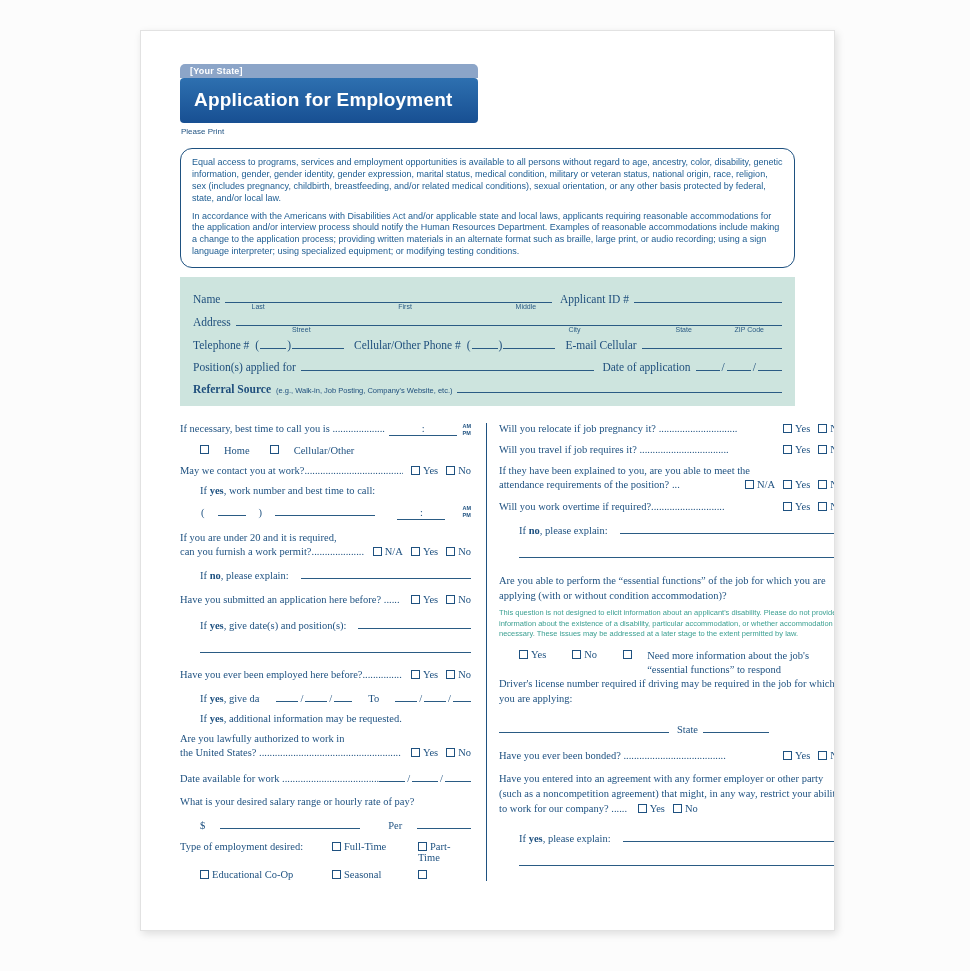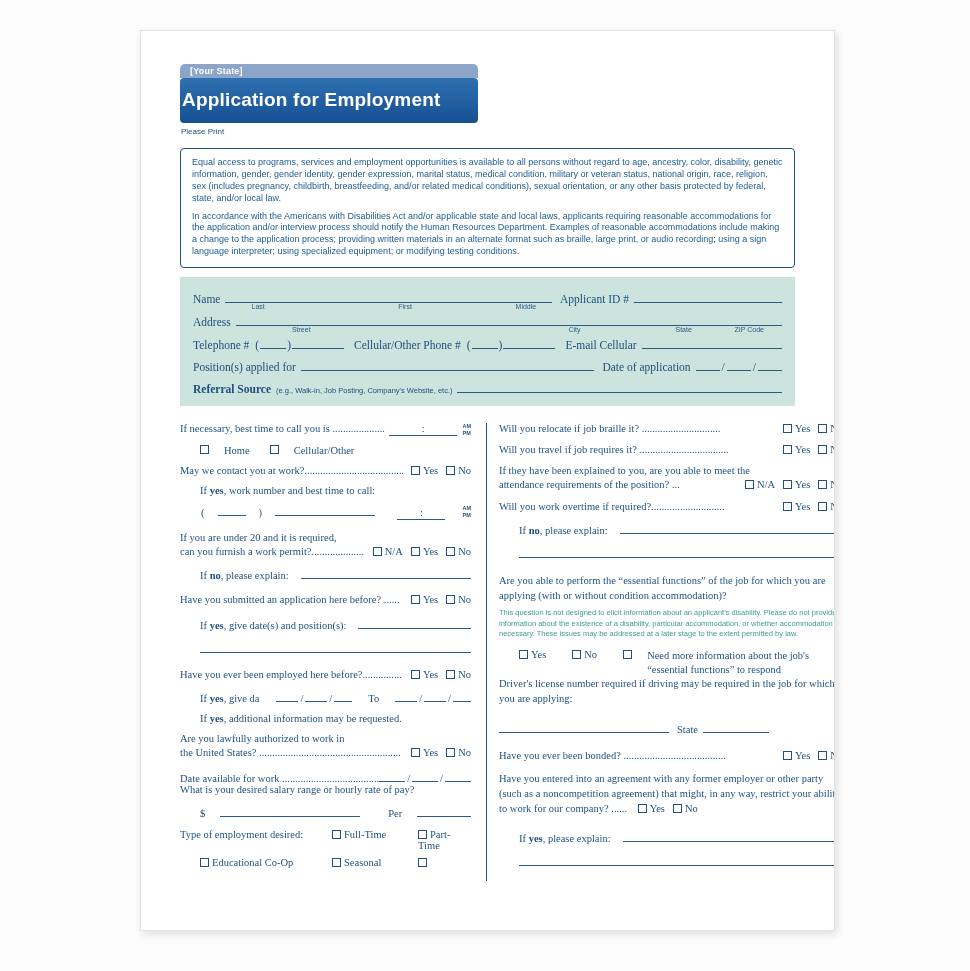--- a/index.html
+++ b/index.html
@@ -13,26 +13,26 @@
   
   .hdr { margin:33px 0 0 39px; width:298px; }
   .state-tab {
     background:#8ca5c8; color:#ffffff; font-family:"Liberation Sans",sans-serif;
     font-size:9px; font-weight:bold; padding:2px 10px 2px; height:14px;
     border-radius:5px 5px 0 0; letter-spacing:0.2px;
   }
   .title-bar {
     background:linear-gradient(#2e70b0,#174f92); color:#ffffff;
     font-family:"Liberation Sans",sans-serif; font-weight:bold; font-size:19px;
-    padding:11px 2px 12px; border-radius:4px; letter-spacing:0.2px;
+    padding:11px 14px 12px; border-radius:4px; letter-spacing:0.2px;
   }
   .please-print { font-family:"Liberation Sans",sans-serif; font-size:8px; color:#1e5180; margin:4px 0 0 1px; }
   
   .notice {
-    margin:12px 39px 0; border:1.5px solid #1e5180; border-radius:4px;
+    margin:12px 39px 0; border:1.5px solid #1e5180; border-radius:12px;
     padding:8px 11px 9px; font-family:"Liberation Sans",sans-serif;
     font-size:9px; line-height:1.32; color:#1d5c91;
   }
   .notice p + p { margin-top:6px; }
   
   .info {
     margin:9px 39px 0; background:#cde4de; padding:13px 13px 11px;
     font-size:11.5px; color:#1e4e7c;
   }
   .irow { display:flex; align-items:baseline; white-space:nowrap; }
@@ -208,21 +208,21 @@
       <div class="q" style="margin-top:3px">
         <span class="txt">the United States? ......................................................</span>
         <span class="cbs"><span class="cb"></span><span>Yes</span><span class="cb"></span><span>No</span></span>
       </div>
 
       <div class="q" style="margin-top:11px">
         <span class="txt">Date available for work .........................................</span>
         <span class="d3" style="margin-left:auto"><span class="wl" style="width:26px"></span><span class="slash">/</span><span class="wl" style="width:26px"></span><span class="slash">/</span><span class="wl" style="width:26px"></span></span>
       </div>
 
-      <div class="q" style="margin-top:0">
+      <div class="q" style="margin-top:12px">
         <span class="txt">What is your desired salary range or hourly rate of pay?</span>
       </div>
       <div class="q indent">
         <span>$</span>
         <span class="wl" style="width:140px;margin-left:3px"></span>
         <span style="margin-left:16px">Per</span>
         <span class="wl grow" style="margin-left:3px"></span>
       </div>
 
       <div class="type-grid">
@@ -231,21 +231,21 @@
         <span><span class="cb first"></span><span>Part-Time</span></span>
         <span class="indent"><span class="cb first"></span><span>Educational Co-Op</span></span>
         <span><span class="cb first"></span><span>Seasonal</span></span>
         <span><span class="cb first"></span></span>
       </div>
     </div>
 
     <div class="col-r">
 
       <div class="q" style="margin-top:0">
-        <span class="txt">Will you relocate if job braille it? ..............................</span>
+        <span class="txt">Will you relocate if job pregnancy it? ..............................</span>
         <span class="cbs"><span class="cb"></span><span>Yes</span><span class="cb"></span><span>No</span></span>
       </div>
 
       <div class="q" style="margin-top:10px">
         <span class="txt">Will you travel if job requires it? ..................................</span>
         <span class="cbs"><span class="cb"></span><span>Yes</span><span class="cb"></span><span>No</span></span>
       </div>
 
       <div class="q" style="margin-top:10px">
         <span class="txt">If they have been explained to you, are you able to meet the</span>

